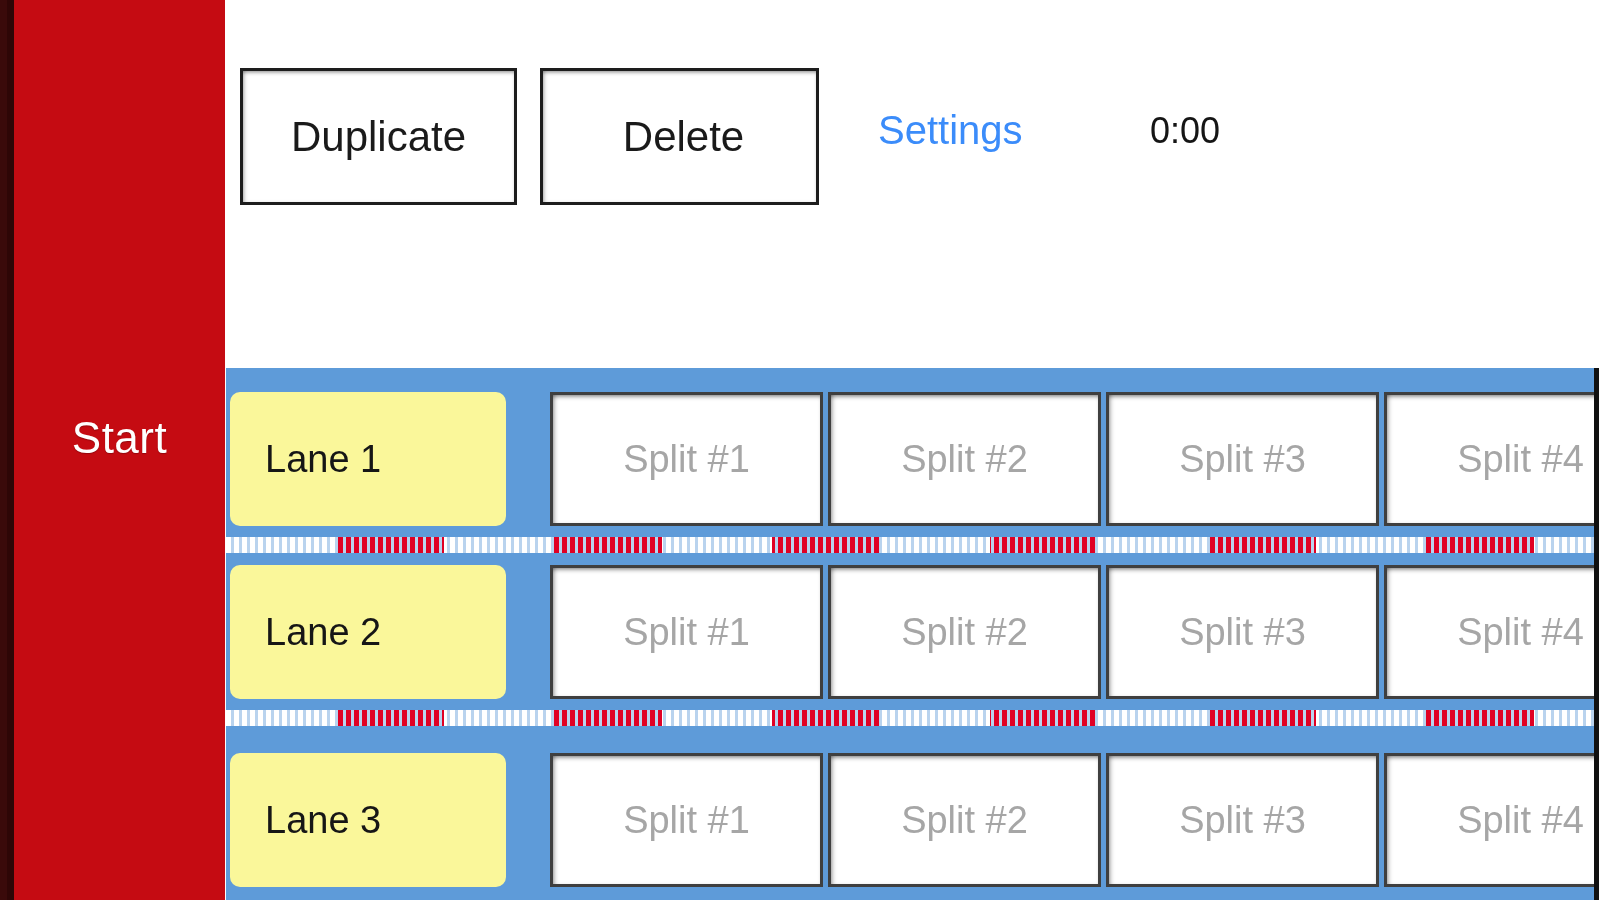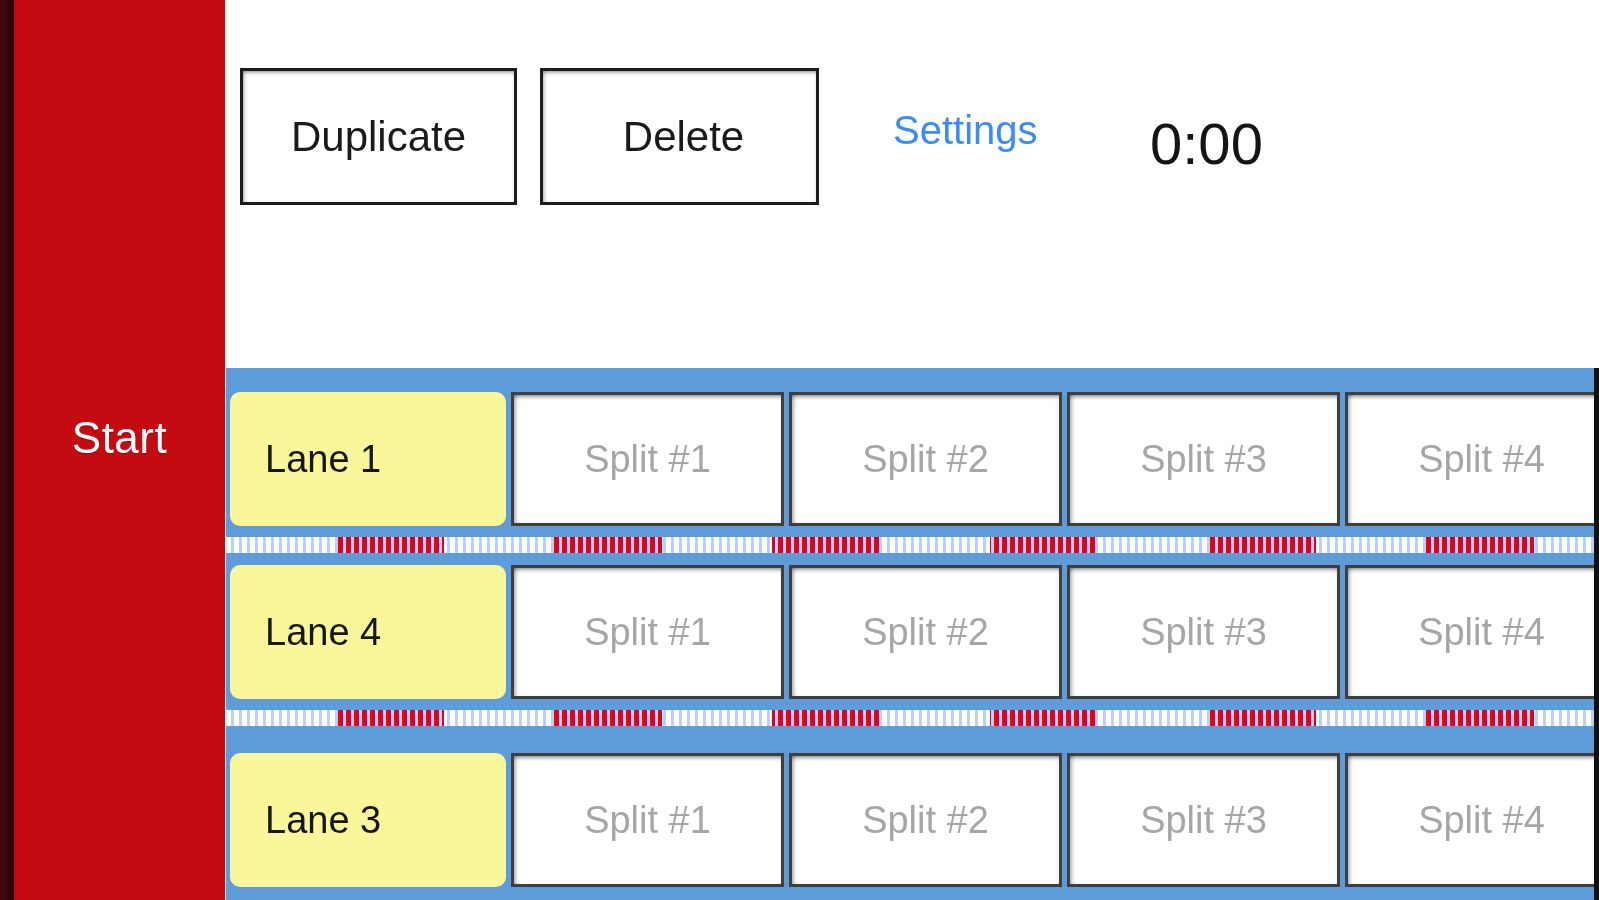--- a/index.html
+++ b/index.html
@@ -89,34 +89,34 @@
   .btn-delete {
     left: 315px;
     top: 68px;
     width: 279px;
     height: 137px;
     padding-left: 8px;
   }
 
   .settings-link {
     position: absolute;
-    left: 668px;
+    left: 653px;
     top: 108px;
     font-size: 40px;
     color: #3b8cfa;
     font-family: "Liberation Sans", sans-serif;
     cursor: pointer;
     white-space: nowrap;
   }
 
   .timer-readout {
     position: absolute;
     left: 925px;
     top: 110px;
-    font-size: 58px;
+    font-size: 36px;
     color: #151515;
     font-family: "Liberation Sans", sans-serif;
     white-space: nowrap;
   }
 
   
   .board {
     position: absolute;
     left: 226px;
     top: 368px;
@@ -163,20 +163,21 @@
     box-sizing: border-box;
     display: flex;
     align-items: center;
     justify-content: center;
     font-size: 38px;
     color: #a6a6a6;
     font-family: "Liberation Sans", sans-serif;
     box-shadow: inset 0 4px 5px -3px rgba(0,0,0,0.55),
                 inset 4px 0 5px -3px rgba(0,0,0,0.40);
     cursor: text;
+    margin-left: 39px;
   }
 
   .sep-strip {
     position: absolute;
     left: 0;
     width: 1373px;
     height: 16px;
     background:
       repeating-linear-gradient(
         90deg,
@@ -230,21 +231,21 @@
       <div class="lane-name">Lane 1</div>
       <div class="split-cell" style="left:285px;width:273px;">Split #1</div>
       <div class="split-cell" style="left:563px;width:273px;">Split #2</div>
       <div class="split-cell" style="left:841px;width:273px;">Split #3</div>
       <div class="split-cell" style="left:1119px;width:273px;">Split #4</div>
     </div>
 
     <div class="sep-strip" style="top:169px;"></div>
 
     <div class="lane-row" style="top:197px;">
-      <div class="lane-name">Lane 4</div>
+      <div class="lane-name">Lane 2</div>
       <div class="split-cell" style="left:285px;width:273px;">Split #1</div>
       <div class="split-cell" style="left:563px;width:273px;">Split #2</div>
       <div class="split-cell" style="left:841px;width:273px;">Split #3</div>
       <div class="split-cell" style="left:1119px;width:273px;">Split #4</div>
     </div>
 
     <div class="sep-strip" style="top:342px;"></div>
 
     <div class="lane-row" style="top:385px;">
       <div class="lane-name">Lane 3</div>

